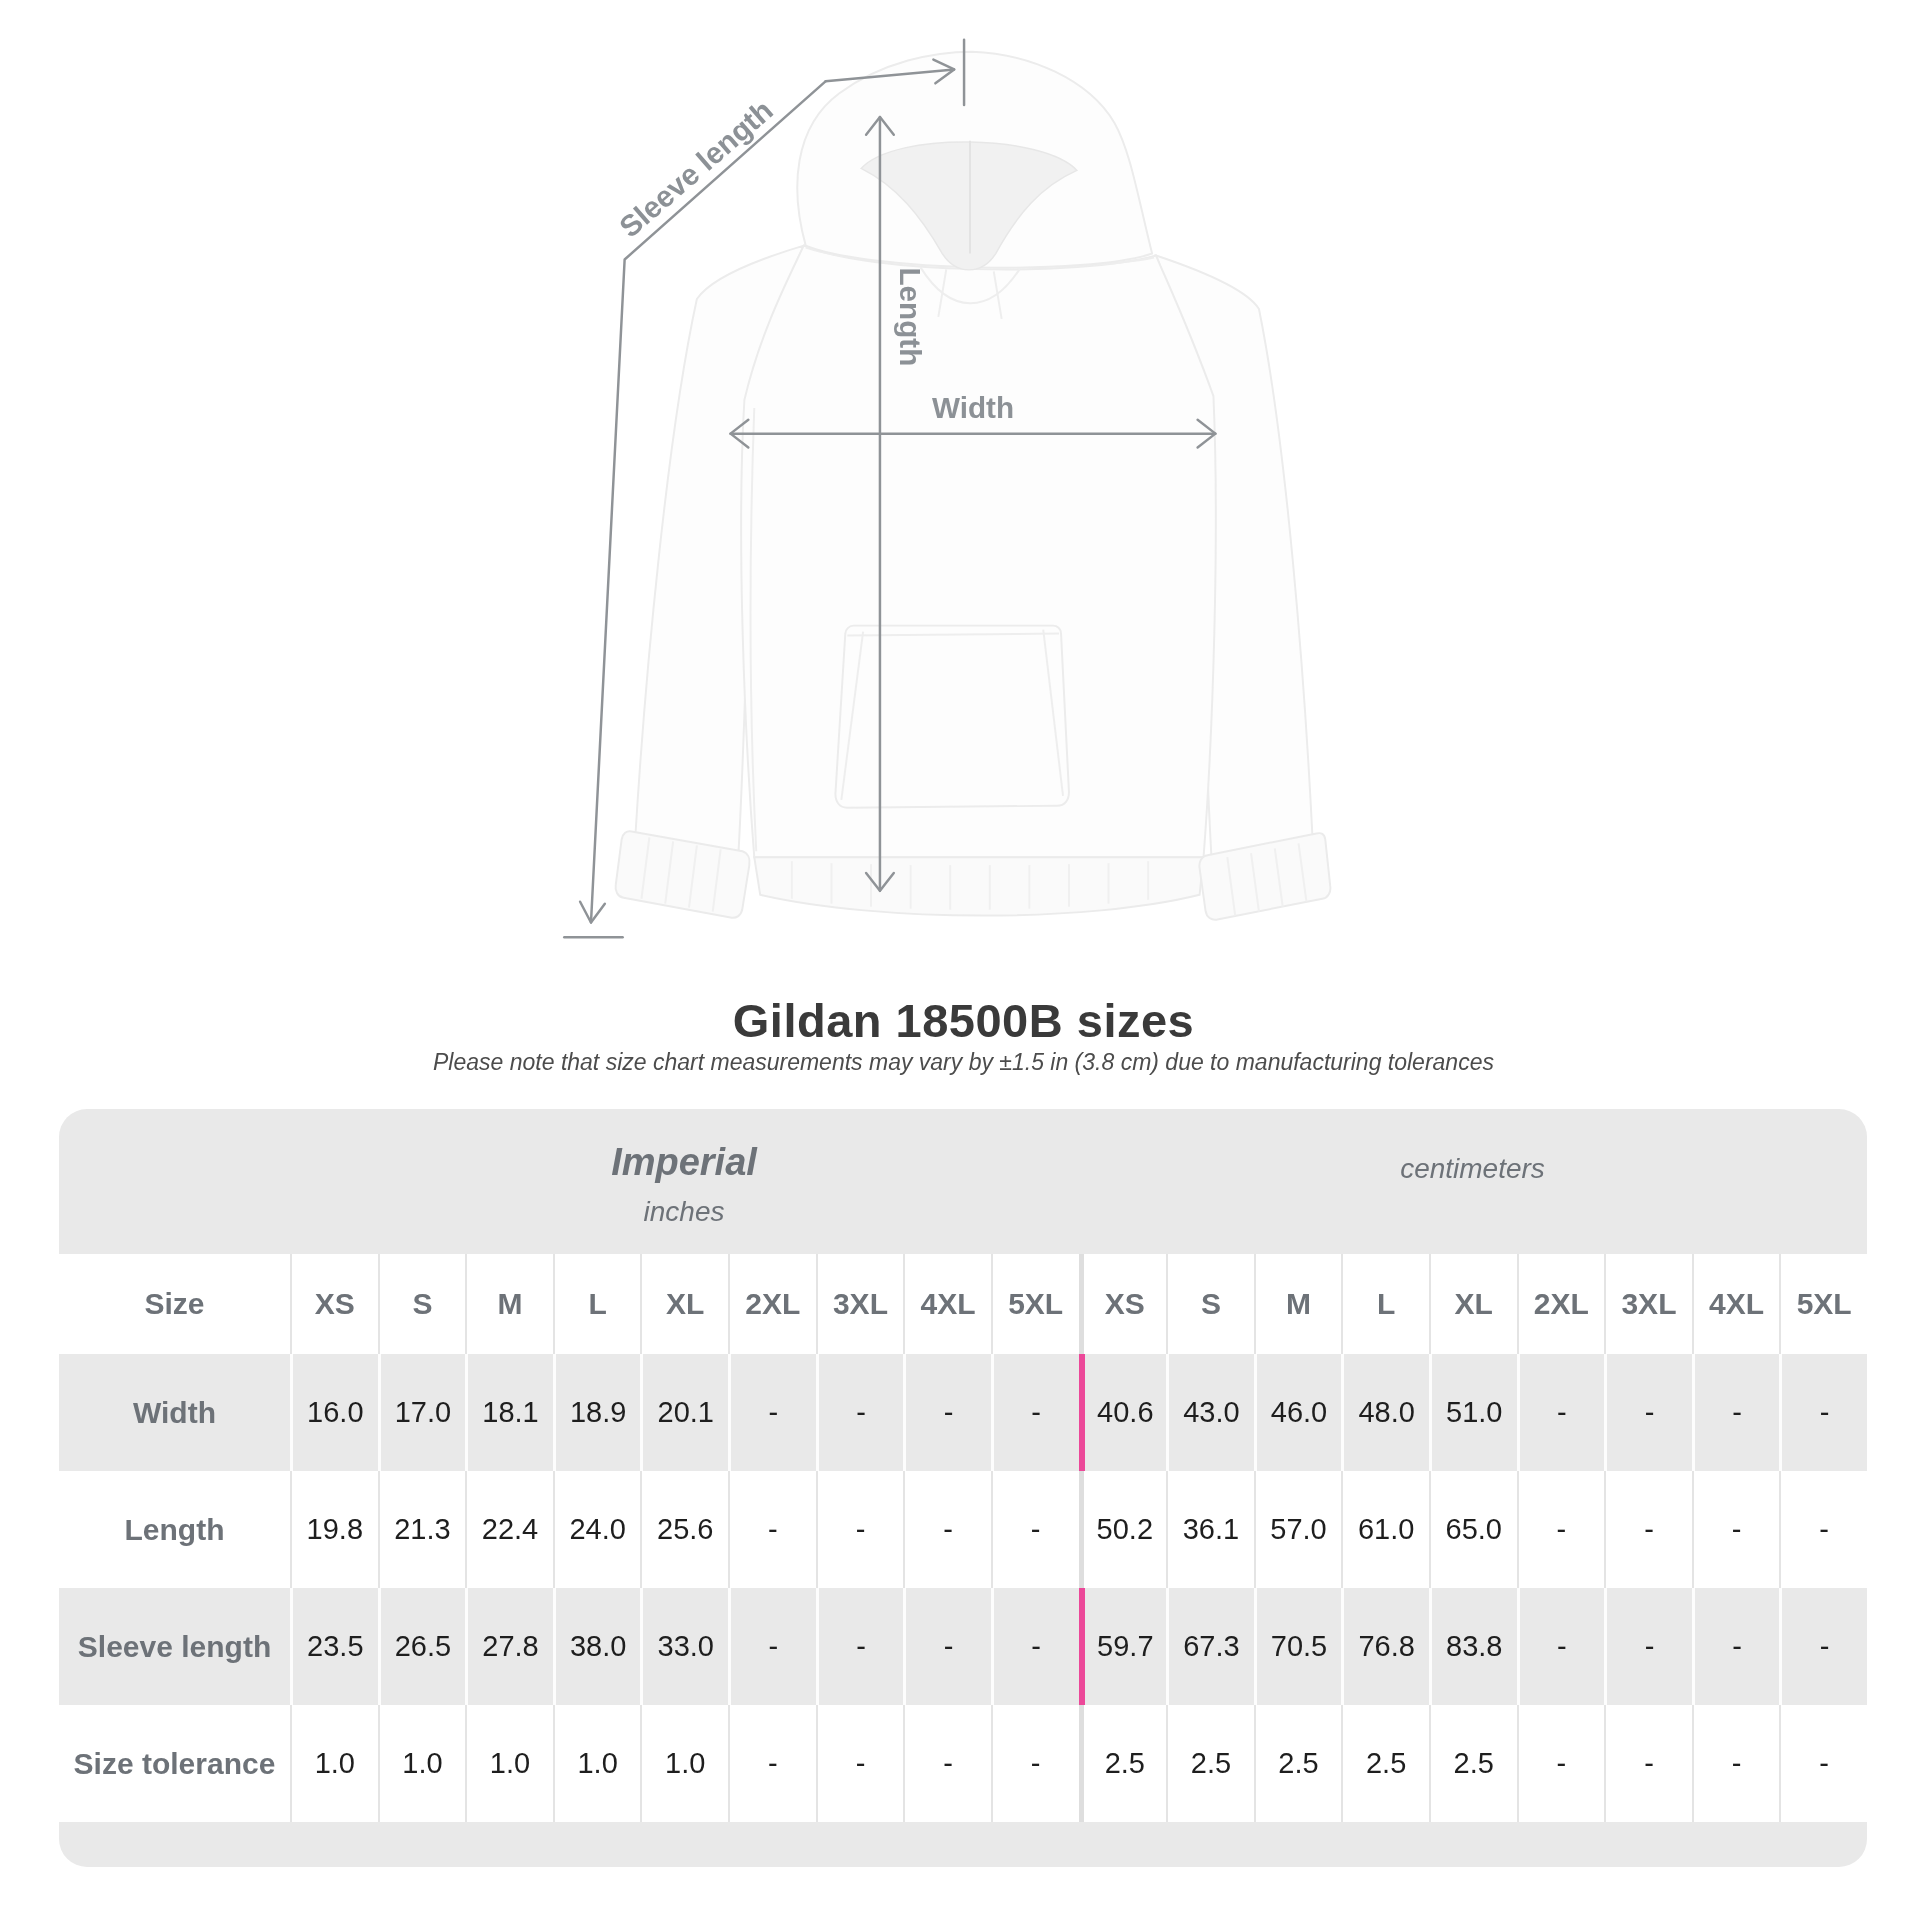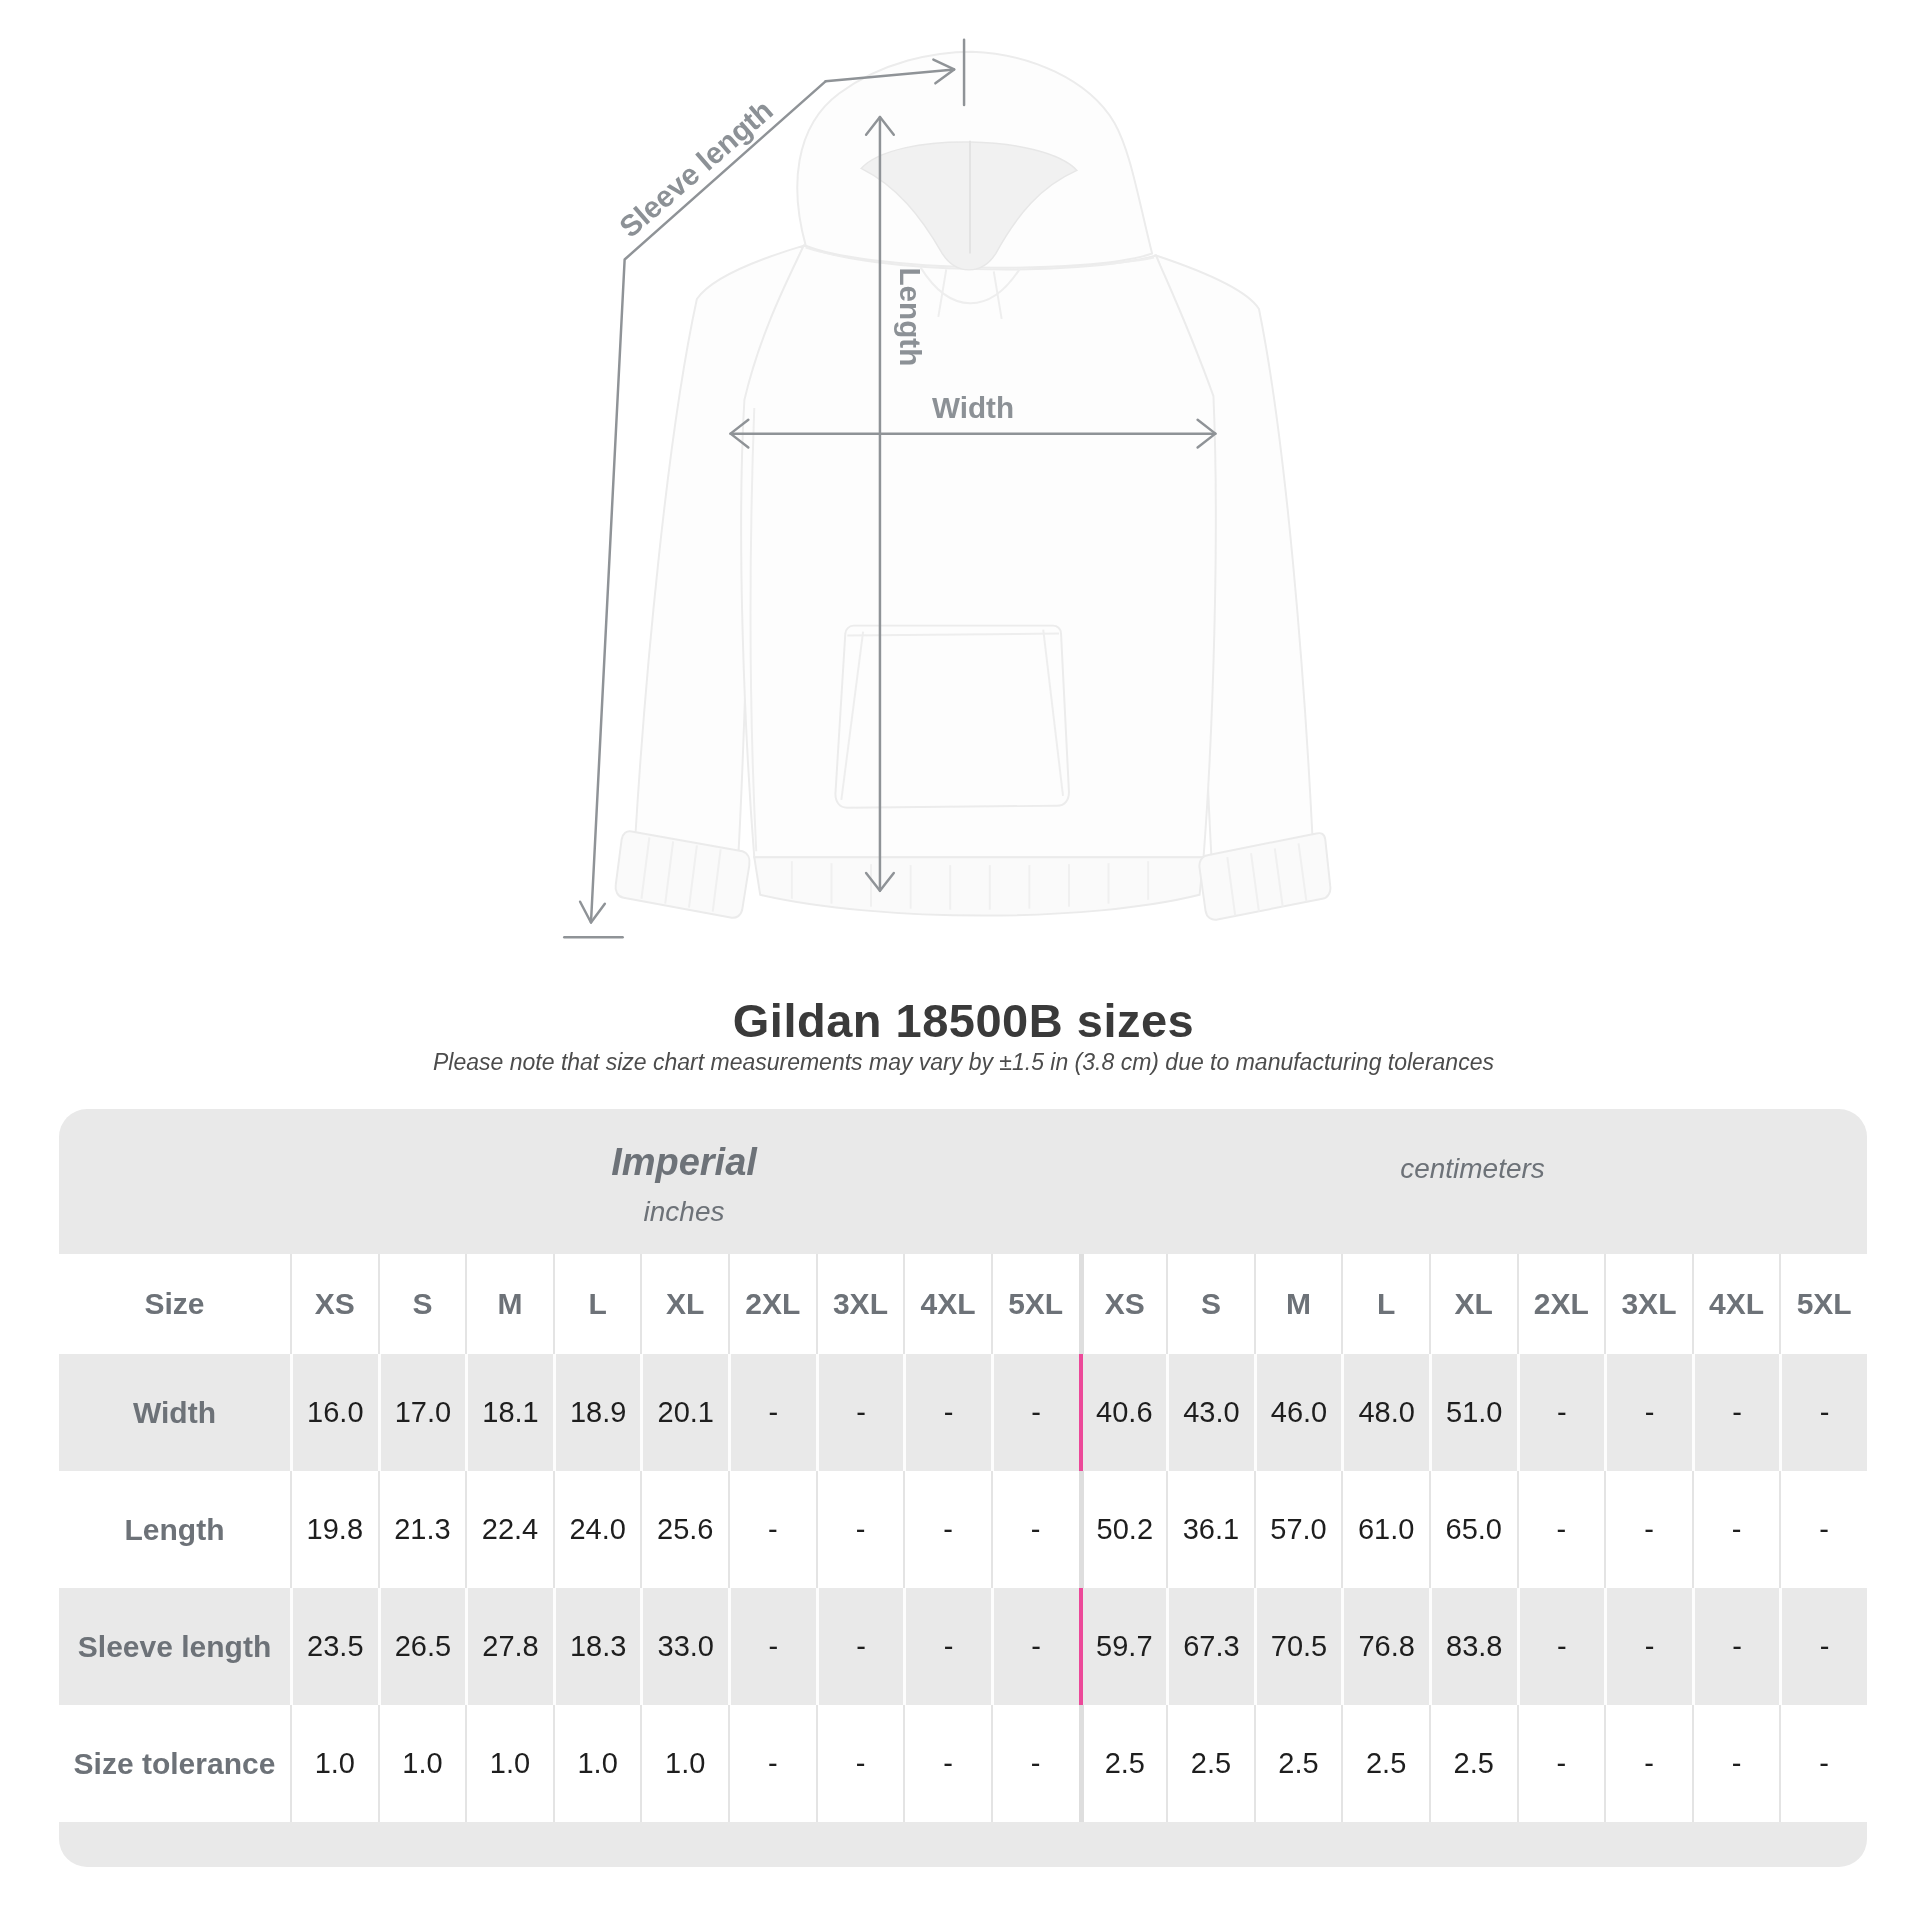--- a/index.html
+++ b/index.html
@@ -32,21 +32,21 @@
   .size-table-grid{
     display:grid;grid-template-columns:231px repeat(18,1fr);
     grid-template-rows:100px repeat(4,117px);width:100%;
   }
   .cell{display:flex;align-items:center;justify-content:center;}
   .bg-white{background:var(--row-white,#ffffff);}
   .bg-gray{background:var(--table-background,#e9e9e9);}
   .bg-white.c-sep{border-left:2px solid #e4e4e4;}
   .bg-white.c-group{border-left:5px solid #dedede;}
   .bg-gray.c-sep{border-left:3px solid #fdfdfd;}
-  .bg-gray.c-group{border-left:4px solid #ec4899;}
+  .bg-gray.c-group{border-left:6px solid #ec4899;}
   .head,.rowlabel{font-size:30px;font-weight:bold;color:var(--heading-text,#6d7278);}
   .val{font-size:29px;color:var(--data-text,#1e1e1e);}
   
   .garment{fill:#fdfdfd;stroke:#ececec;stroke-width:2;}
   .garment-soft{fill:#fafafa;stroke:#ebebeb;stroke-width:2;}
   .seam{fill:none;stroke:#eeeeee;stroke-width:2;}
   .rib{stroke:#f0f0f0;stroke-width:2;}
   .measure{fill:none;stroke:var(--arrow,#8f9397);stroke-width:2.5;stroke-linecap:round;stroke-linejoin:round;}
   .measure-label{font-size:30px;font-weight:bold;fill:var(--diagram-label,#8c9196);}
 </style>
@@ -199,21 +199,21 @@
         <div class="cell bg-white val c-sep">61.0</div>
         <div class="cell bg-white val c-sep">65.0</div>
         <div class="cell bg-white val c-sep">-</div>
         <div class="cell bg-white val c-sep">-</div>
         <div class="cell bg-white val c-sep">-</div>
         <div class="cell bg-white val c-sep">-</div>
         <div class="cell bg-gray rowlabel c-first">Sleeve length</div>
         <div class="cell bg-gray val c-sep">23.5</div>
         <div class="cell bg-gray val c-sep">26.5</div>
         <div class="cell bg-gray val c-sep">27.8</div>
-        <div class="cell bg-gray val c-sep">18.3</div>
+        <div class="cell bg-gray val c-sep">38.0</div>
         <div class="cell bg-gray val c-sep">33.0</div>
         <div class="cell bg-gray val c-sep">-</div>
         <div class="cell bg-gray val c-sep">-</div>
         <div class="cell bg-gray val c-sep">-</div>
         <div class="cell bg-gray val c-sep">-</div>
         <div class="cell bg-gray val c-group">59.7</div>
         <div class="cell bg-gray val c-sep">67.3</div>
         <div class="cell bg-gray val c-sep">70.5</div>
         <div class="cell bg-gray val c-sep">76.8</div>
         <div class="cell bg-gray val c-sep">83.8</div>

